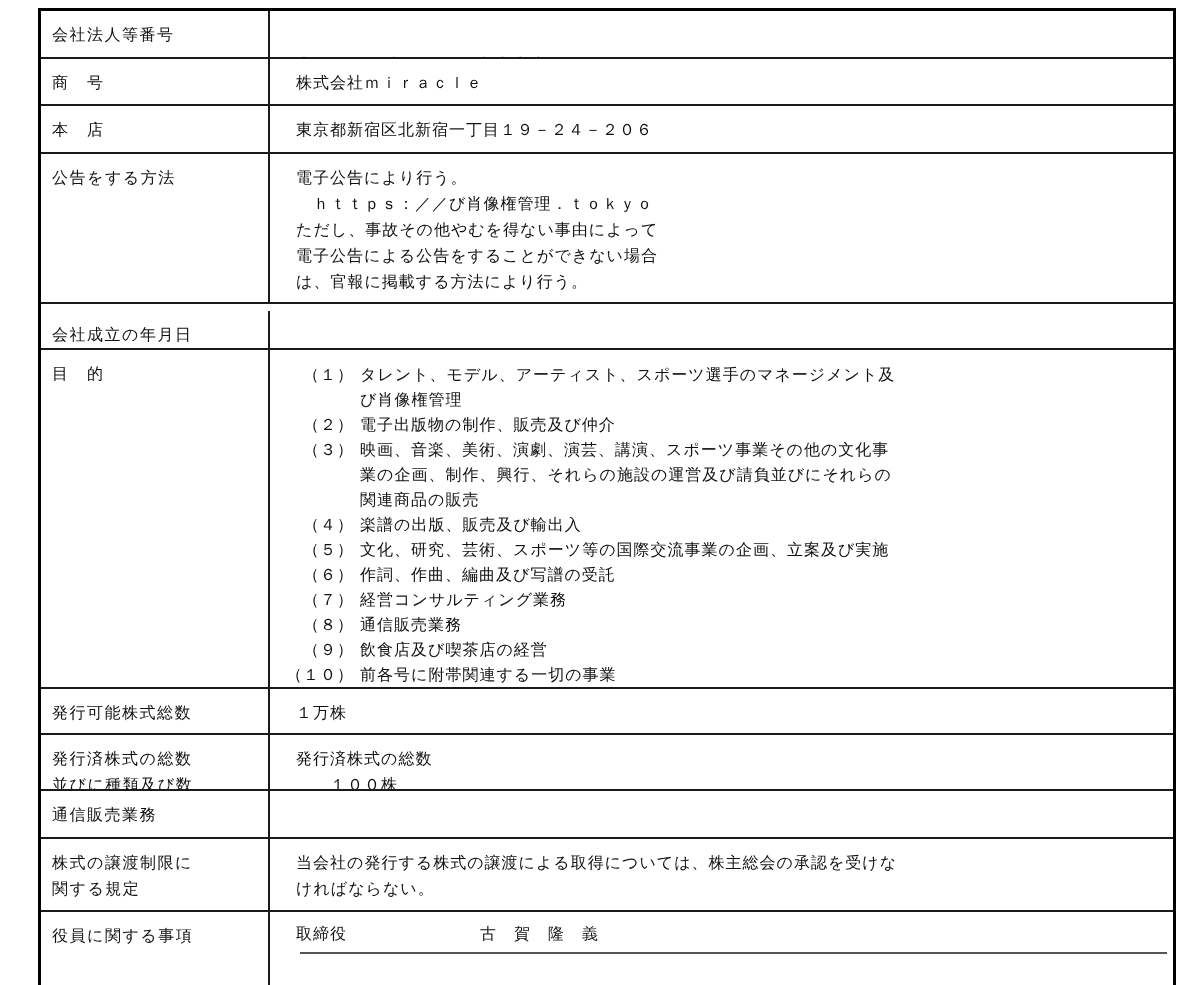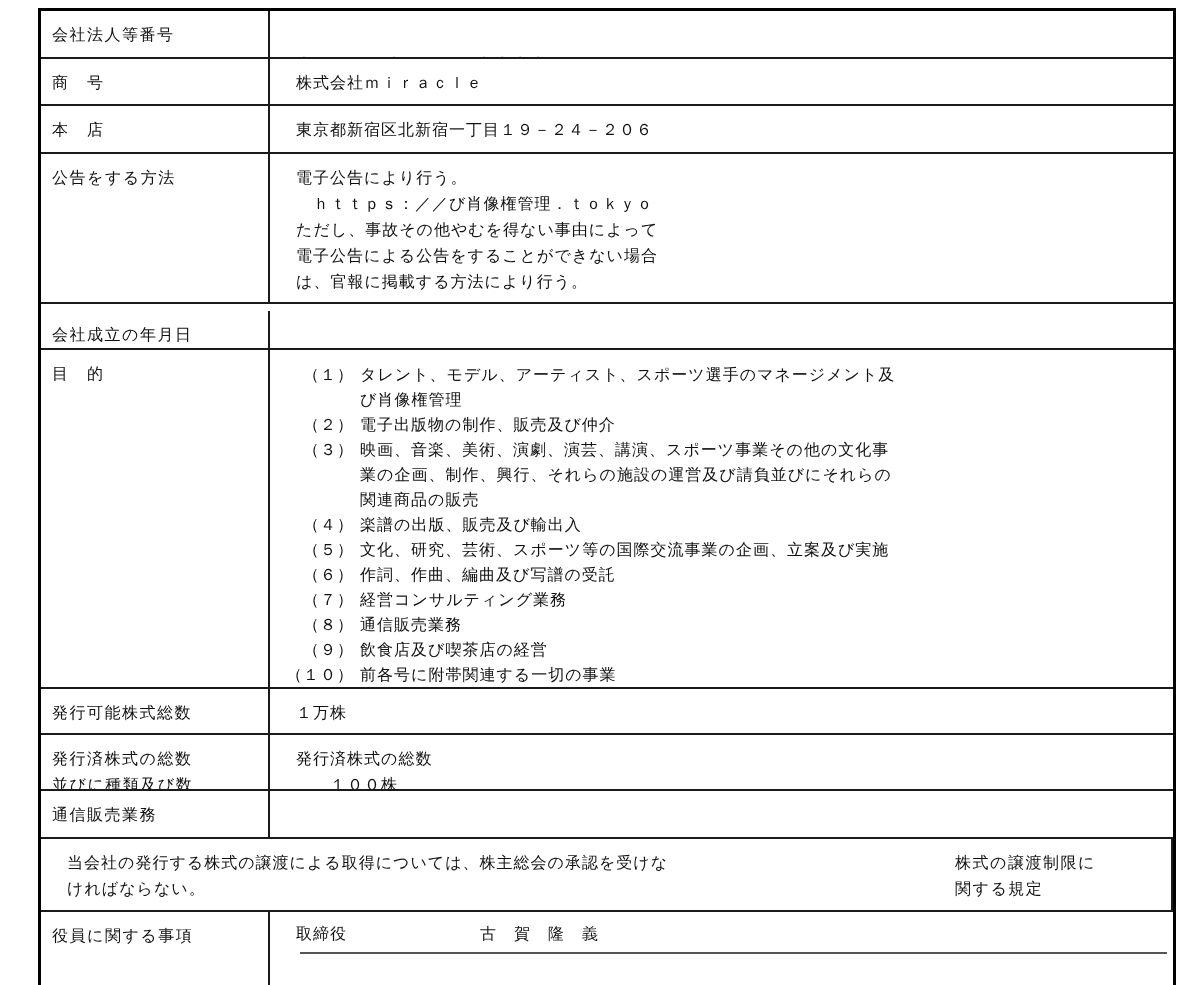--- a/index.html
+++ b/index.html
@@ -158,24 +158,24 @@
 並びに種類及び数</div>
       <div class="cell value">発行済株式の総数
 　　１００株</div>
     </div>
 
     <div class="row h9">
       <div class="cell label">通信販売業務</div>
     </div>
 
     <div class="row h10">
+      <div class="cell label">株式の譲渡制限に
+関する規定</div>
       <div class="cell value">当会社の発行する株式の譲渡による取得については、株主総会の承認を受けな
 ければならない。</div>
-      <div class="cell label">株式の譲渡制限に
-関する規定</div>
     </div>
 
     <div class="row">
       <div class="cell label">役員に関する事項</div>
       <div class="cell value officer-cell">
         <div class="officer-line">
           <span class="officer-title">取締役</span>
           <span class="officer-name">古　賀　隆　義</span>
         </div>
         <div class="officer-divider"></div>

